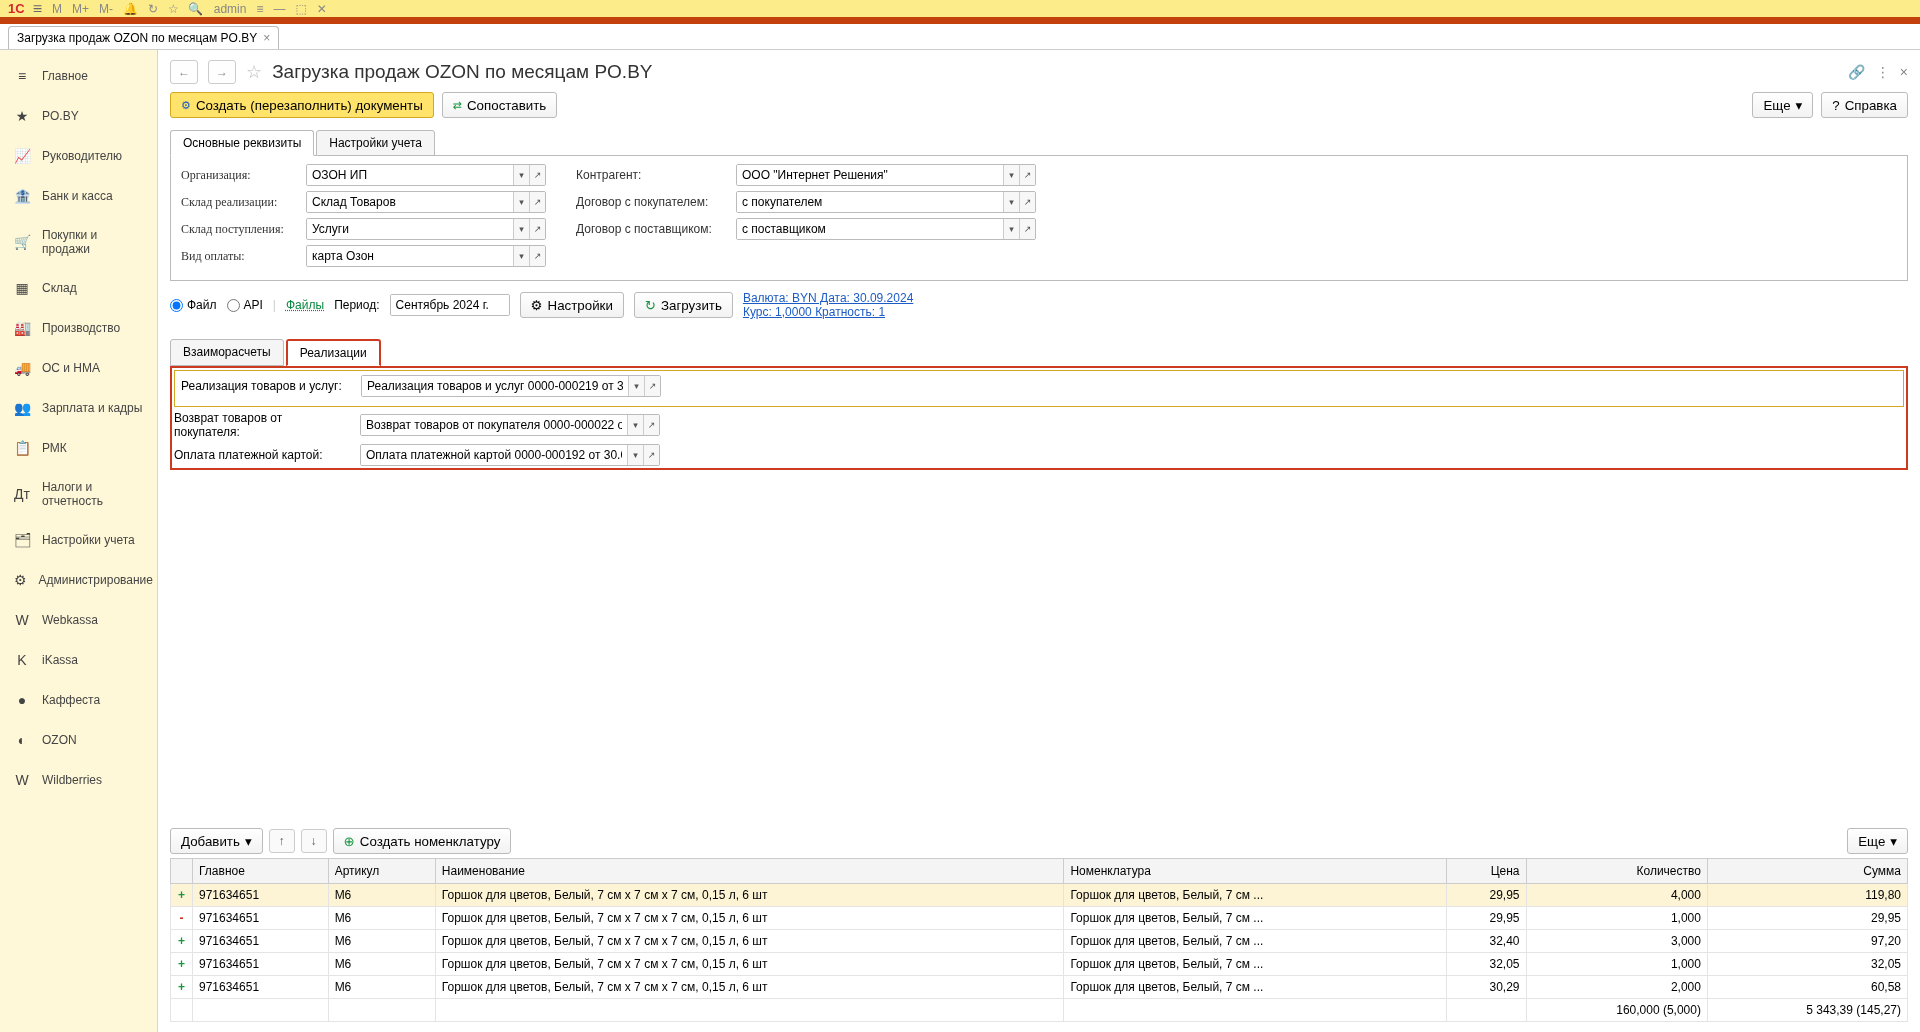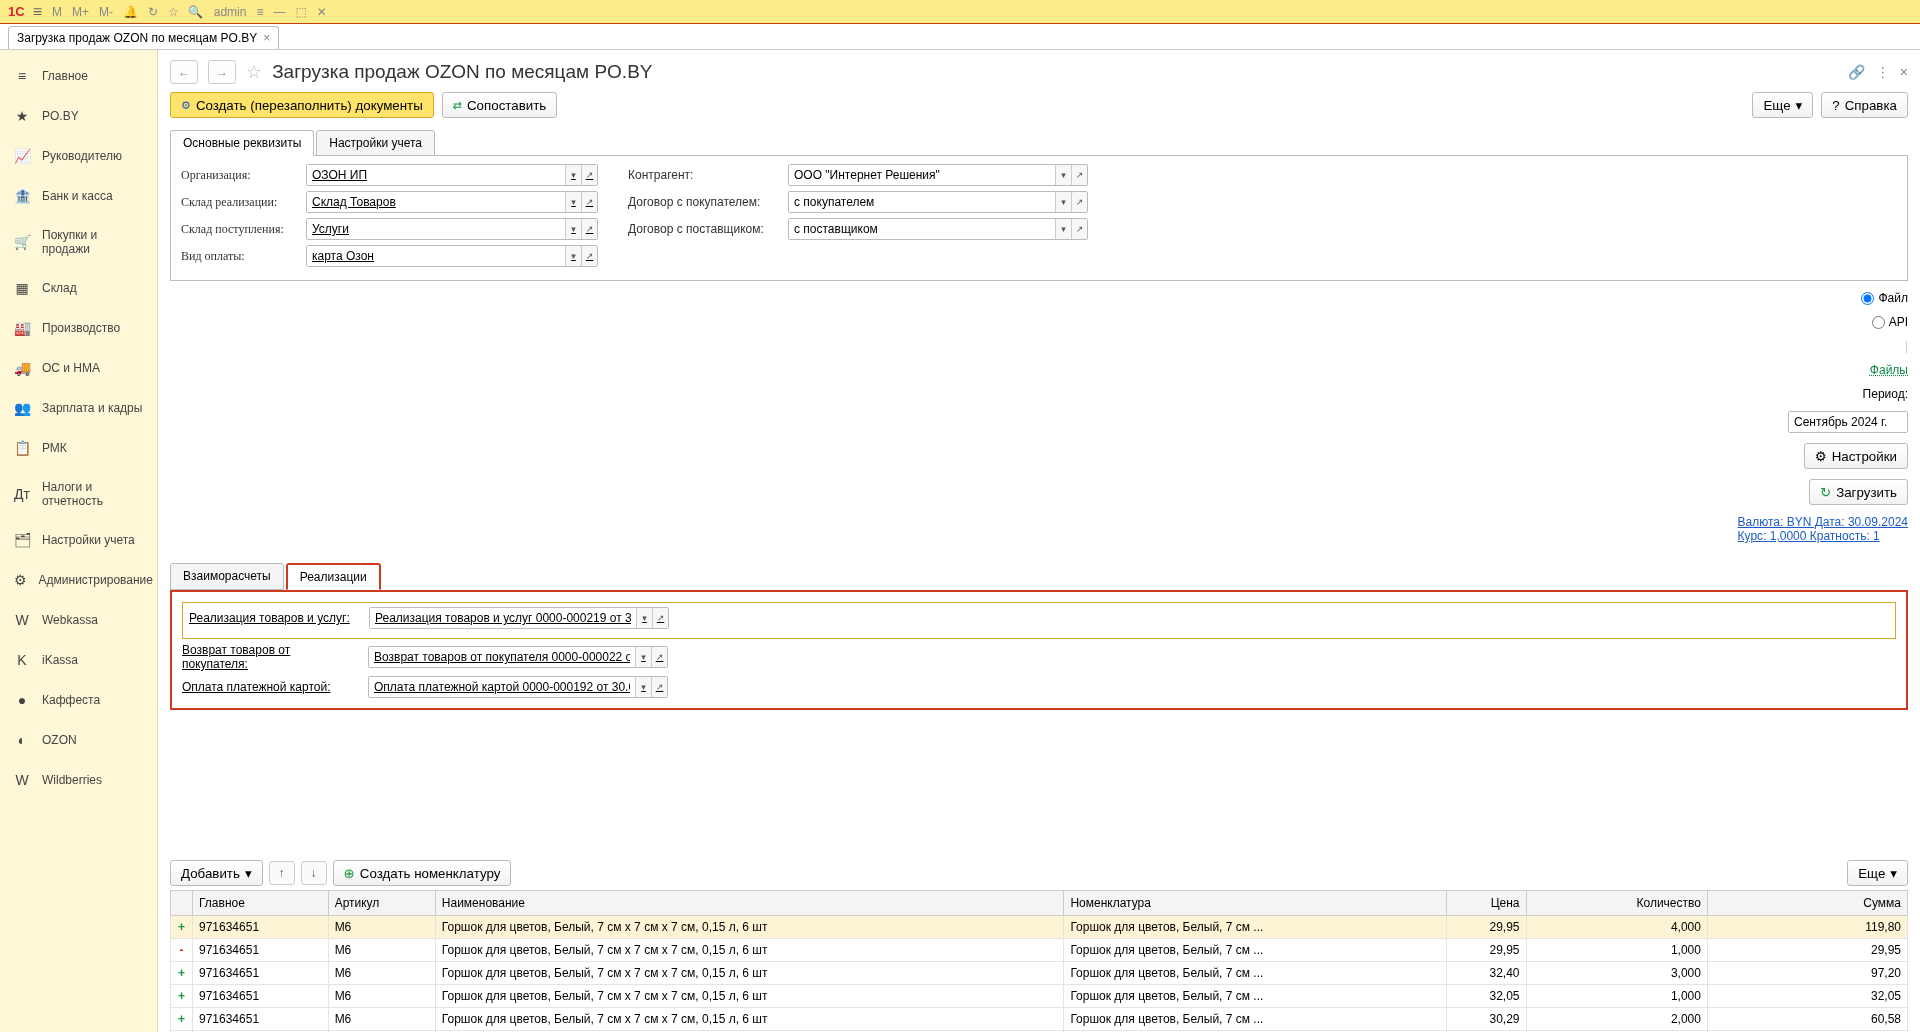--- a/index.html
+++ b/index.html
@@ -1,18 +1,18 @@
 <!DOCTYPE html>
 <html><head>
 <meta charset="utf-8">
 <style>
 * { box-sizing: border-box; margin: 0; padding: 0; font-family: Arial, sans-serif; }
 body { font-size: 12px; background: #fff; overflow: hidden; }
 
-.titlebar { height: 24px; background: #fdec8a; display: flex; align-items: center; padding: 0 8px; border-bottom: 1px solid #c2410c; }
+.titlebar { height: 24px; background: #fdec8a; display: flex; align-items: center; padding: 0 8px; border-bottom: 7px solid #c2410c; }
 .titlebar .logo { color: #d6252f; font-weight: bold; font-size: 13px; margin-right: 8px; }
 .titlebar .menu-icon { color: #666; font-size: 16px; margin-right: 10px; cursor: pointer; }
 .titlebar .title { color: #555; flex: 1; }
 .titlebar .right-tools { display: flex; align-items: center; gap: 10px; color: #888; }
 .titlebar .right-tools span { cursor: pointer; }
 
 .tab-strip { height: 26px; background: #fff; border-bottom: 1px solid #ccc; display: flex; align-items: flex-end; padding-left: 8px; }
 .tab-strip .tab { border: 1px solid #bbb; border-bottom: none; border-radius: 4px 4px 0 0; padding: 4px 8px; background: #fff; display: flex; align-items: center; gap: 6px; }
 .tab-strip .tab .close { color: #888; cursor: pointer; }
 
@@ -43,29 +43,29 @@
 .tabset .t { border: 1px solid #bbb; padding: 5px 12px; background: #f5f5f5; cursor: pointer; border-radius: 3px 3px 0 0; margin-right: 2px; position: relative; }
 .tabset .t.active { background: #fff; border-bottom: 1px solid #fff; z-index: 2; }
 .panel { border: 1px solid #bbb; padding: 8px 10px; }
 
 .form-row { display: flex; align-items: center; margin-bottom: 5px; gap: 10px; }
 .form-row .lbl { width: 115px; color: #333; font-family: Liberation Serif, serif; }
 .form-row .lbl2 { width: 150px; color: #333; }
 .input-grp { display: flex; border: 1px solid #bbb; border-radius: 2px; height: 22px; overflow: hidden; }
 .input-grp input { border: none; padding: 0 5px; flex: 1; outline: none; font-size: 12px; }
 .input-grp .drop, .input-grp .open { width: 16px; border-left: 1px solid #ccc; background: #f7f7f7; display: flex; align-items: center; justify-content: center; font-size: 9px; color: #555; cursor: pointer; }
-.input-grp.w1 { width: 292px; text-decoration: underline; }
+.input-grp.w1 { width: 240px; }
 .input-grp.w2 { width: 300px; }
 .col2 { display: flex; gap: 30px; }
 
-.src-bar { display: flex; align-items: flex-end; gap: 10px; margin: 10px 0; flex-direction: column; }
+.src-bar { display: flex; align-items: center; gap: 10px; margin: 10px 0; }
 .radio-lbl { display: flex; align-items: center; gap: 4px; }
 .link-blue { color: #1c5cc4; text-decoration: underline; cursor: pointer; }
 
-.box-red { border: 2px solid #cc3a20; padding: 10px; text-decoration: underline; }
+.box-red { border: 2px solid #cc3a20; padding: 2px; }
 .box-yel { border: 1px solid #d4a820; padding: 4px 6px; margin-bottom: 4px; }
 
 .tabset2 { display: flex; margin-top: 10px; }
 .tabset2 .t { border: 1px solid #bbb; padding: 5px 12px; background: #f5f5f5; cursor: pointer; border-radius: 3px 3px 0 0; margin-right: 2px; text-align: right; }
 .tabset2 .t.active { background: #fff; border: 2px solid #cc3a20; border-bottom: 1px solid #fff; position: relative; z-index: 3; }
 
 .empty-gap { flex: 1; min-height: 150px; }
 
 .table-toolbar { display: flex; gap: 6px; margin-bottom: 4px; align-items: center; }
 .icon-btn { width: 26px; height: 24px; border: 1px solid #ccc; border-radius: 3px; background: #fafafa; display: inline-flex; align-items: center; justify-content: center; cursor: pointer; color: #555; }

